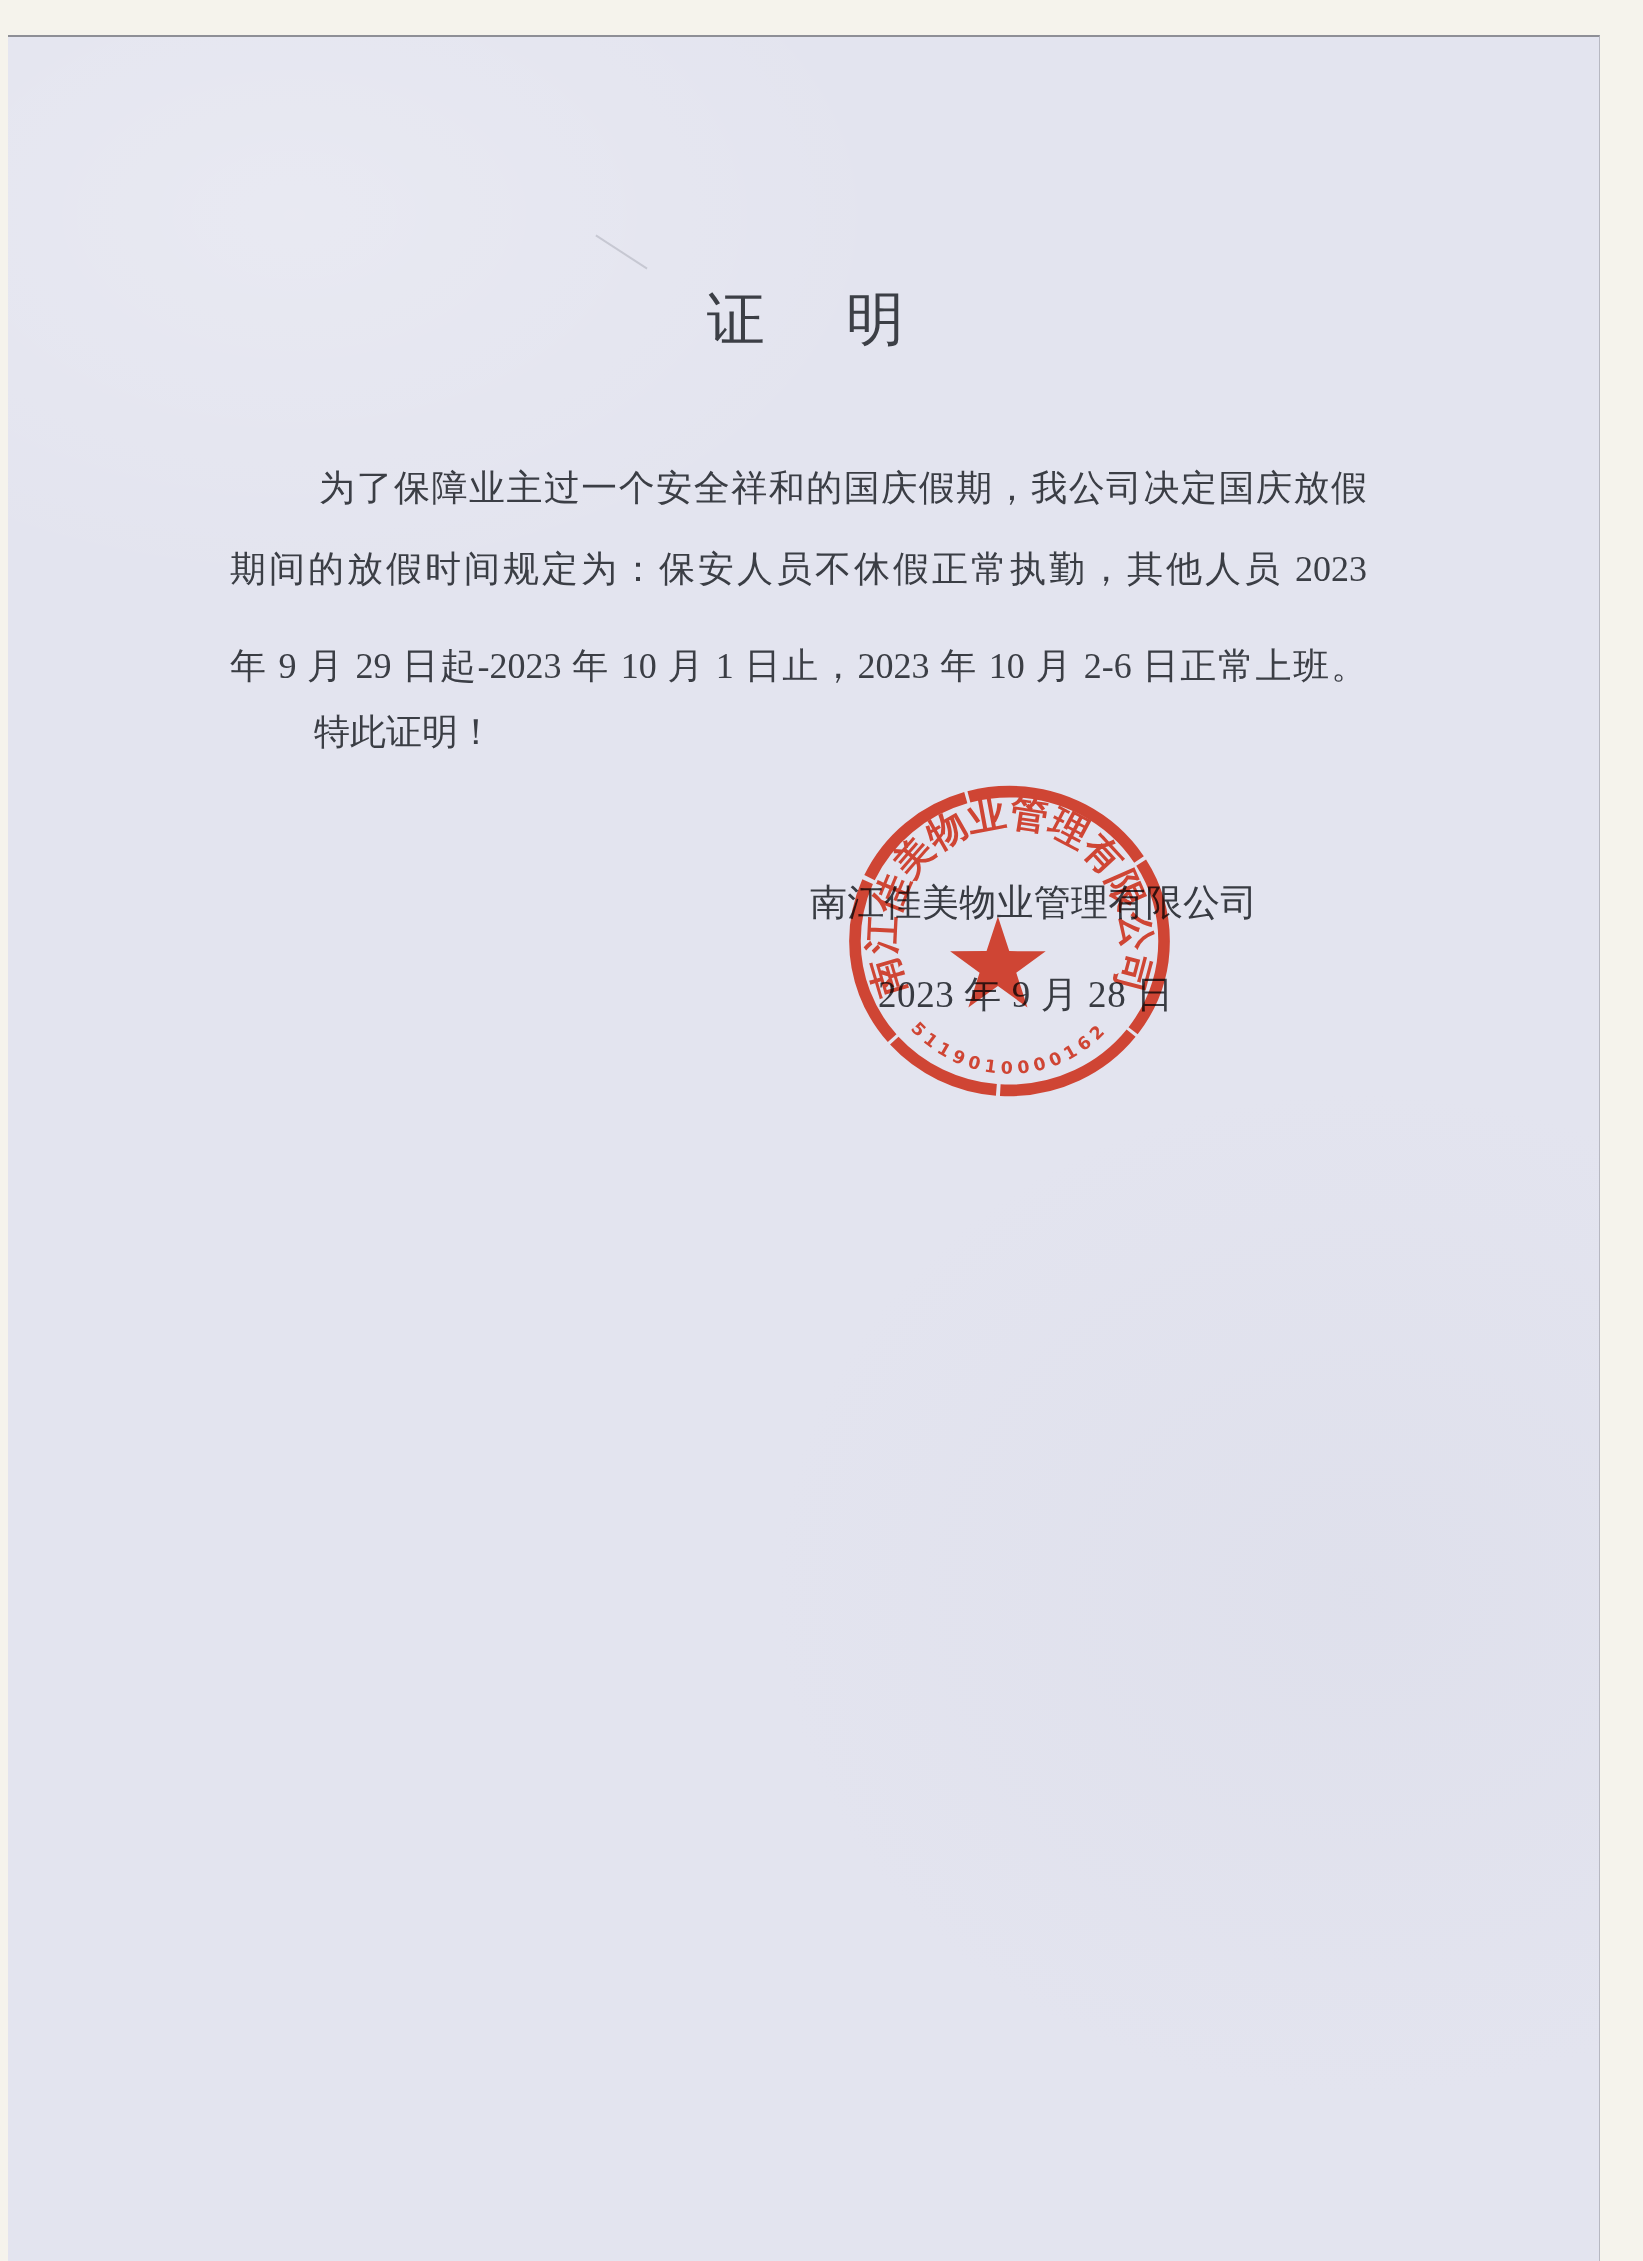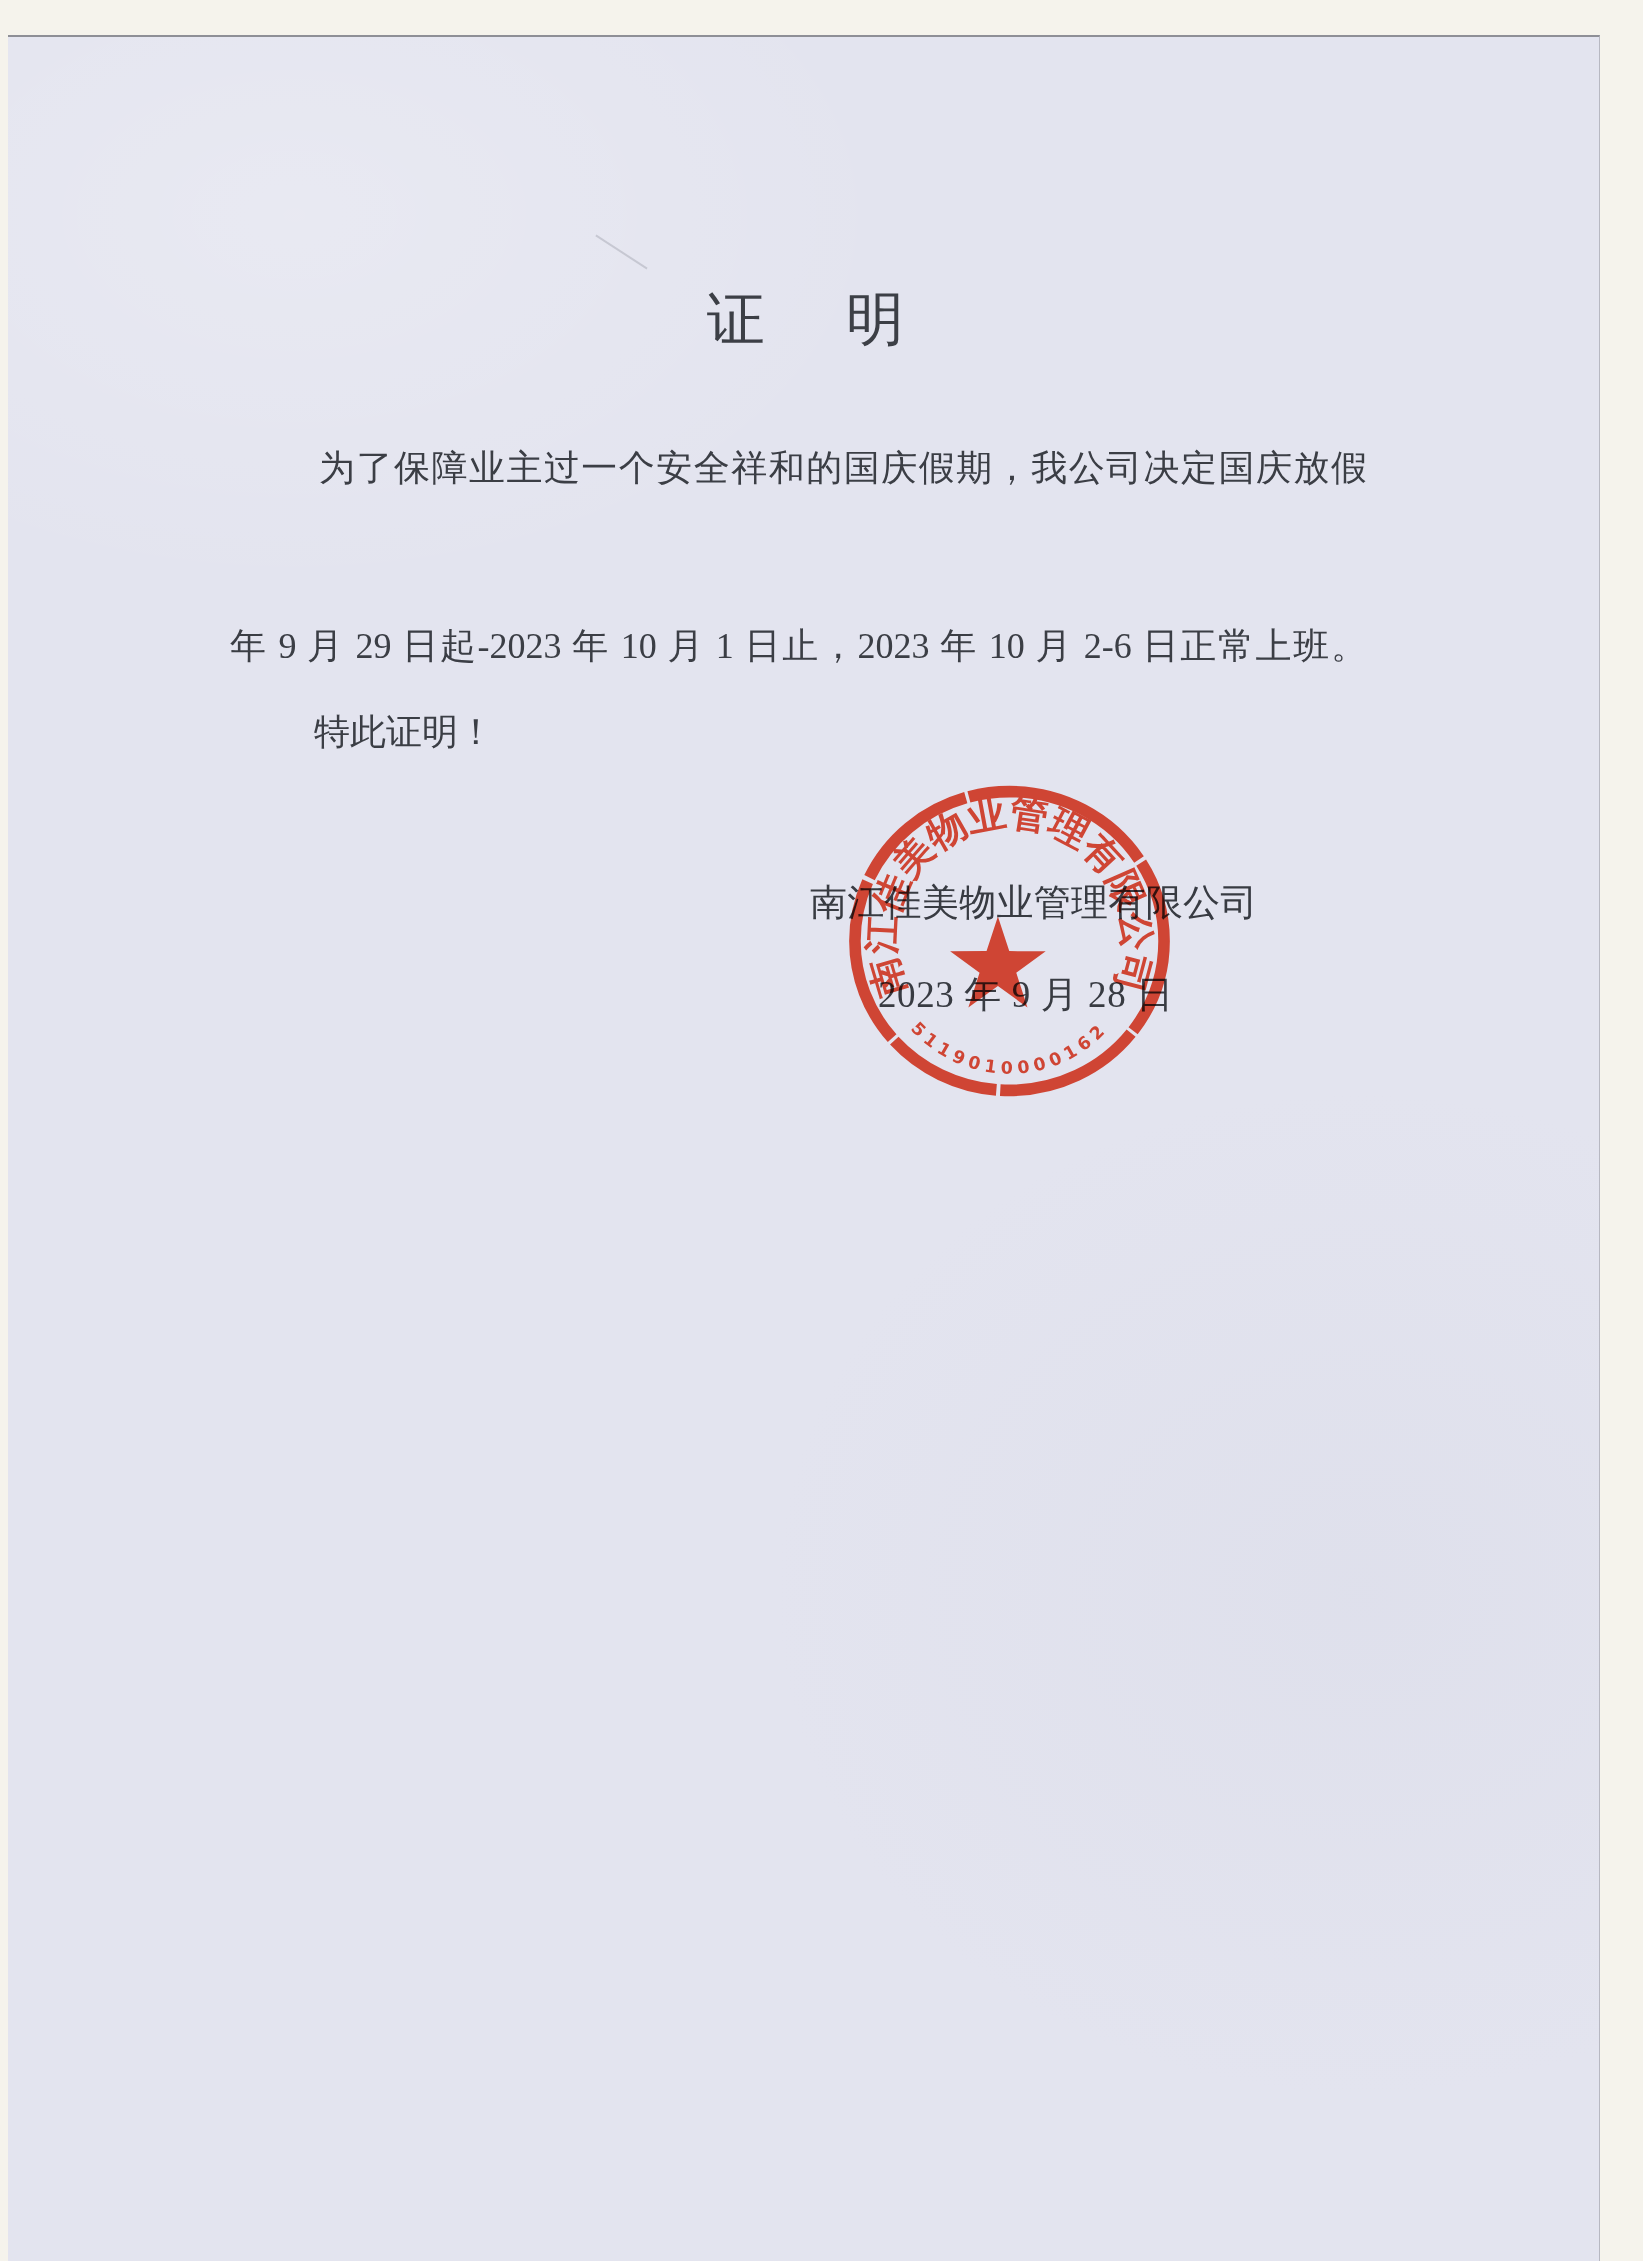--- a/index.html
+++ b/index.html
@@ -22,21 +22,21 @@
   .page-title{
     position:absolute;left:0;top:244px;width:100%;
     padding-left:15.5px;box-sizing:border-box;
     text-align:center;
     font-size:58px;letter-spacing:11.6px;
     color:#3c3f46;
   }
   .body-line{
     position:absolute;left:222px;width:1137px;
     font-size:36px;line-height:1.15;color:#3b3e45;
-    text-align:justify;text-align-last:justify;
+    text-align:justify;text-align-last:justify;margin-top:20px;
   }
   .line-1{top:411px;text-indent:89px;}
   .line-2{top:492px;}
   .line-3{top:589px;font-family:Liberation Serif, serif;}
   .line-4{
     position:absolute;left:306px;top:675px;
     font-size:36px;line-height:1.15;color:#3b3e45;
   }
   .company-line{
     position:absolute;left:802px;top:841px;
@@ -61,20 +61,21 @@
 
 <div class="scan-bg"></div>
 
 <div class="paper">
 
   <div class="crease"></div>
 
   <div class="page-title">证　明</div>
 
   <div class="body-line line-1">为了保障业主过一个安全祥和的国庆假期，我公司决定国庆放假</div>
+  <div class="body-line line-2">期间的放假时间规定为：保安人员不休假正常执勤，其他人员 2023</div>
   <div class="body-line line-3">年 9 月 29 日起-2023 年 10 月 1 日止，2023 年 10 月 2-6 日正常上班。</div>
   <div class="line-4">特此证明！</div>
 
   <div class="company-line">南江佳美物业管理有限公司</div>
   <div class="date-line">2023 年 9 月 28 日</div>
 
   <svg class="seal" viewBox="0 0 520 500" xmlns="http://www.w3.org/2000/svg">
     <defs>
       <path id="arcTop" d="M 100 328 A 178 178 0 1 1 420 328" fill="none"></path>
       <path id="arcBottom" d="M 97.7 376.9 A 206 206 0 0 0 422.3 376.9" fill="none"></path>

